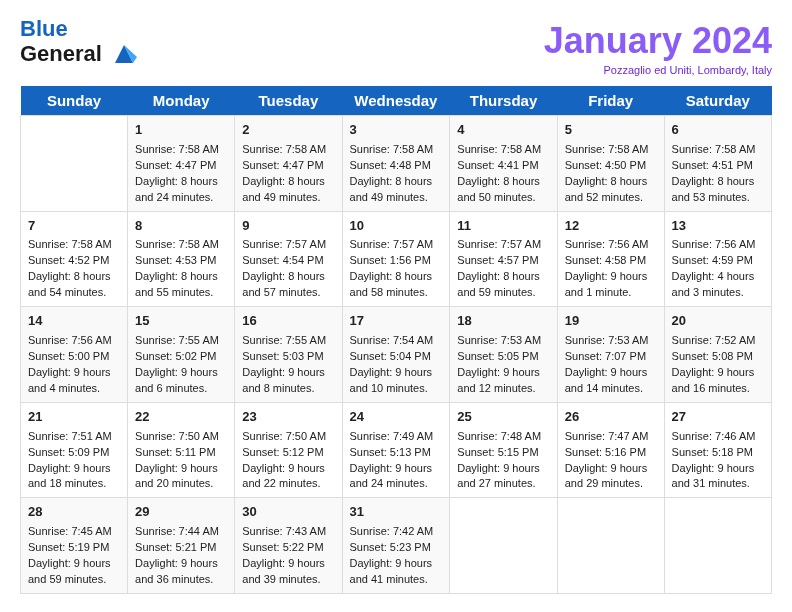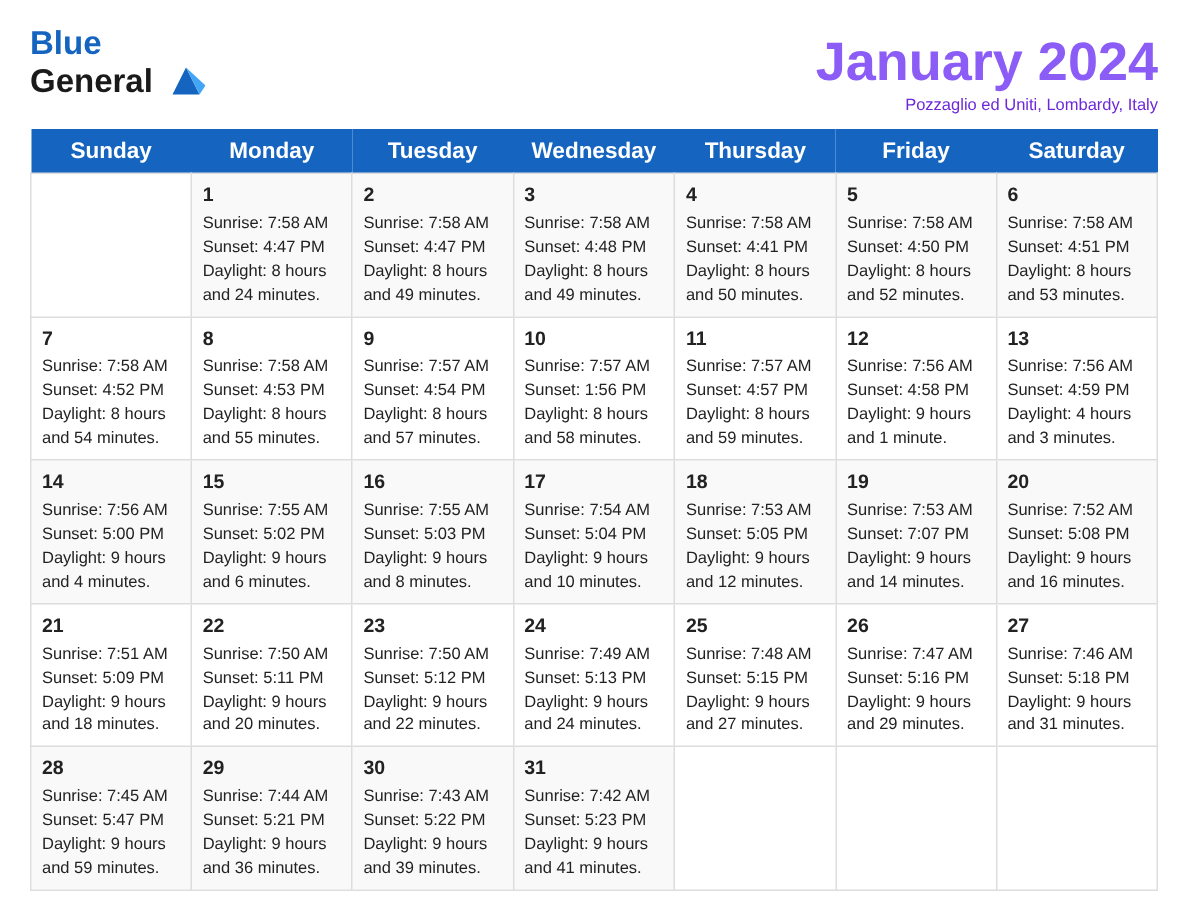--- a/index.html
+++ b/index.html
@@ -276,21 +276,21 @@
           <span class="day-number">27</span>
           <div>Sunrise: 7:46 AM</div>
           <div>Sunset: 5:18 PM</div>
           <div>Daylight: 9 hours and 31 minutes.</div>
         </td>
       </tr>
       <tr>
         <td>
           <span class="day-number">28</span>
           <div>Sunrise: 7:45 AM</div>
-          <div>Sunset: 5:47 PM</div>
+          <div>Sunset: 5:19 PM</div>
           <div>Daylight: 9 hours and 59 minutes.</div>
         </td>
         <td>
           <span class="day-number">29</span>
           <div>Sunrise: 7:44 AM</div>
           <div>Sunset: 5:21 PM</div>
           <div>Daylight: 9 hours and 36 minutes.</div>
         </td>
         <td>
           <span class="day-number">30</span>

